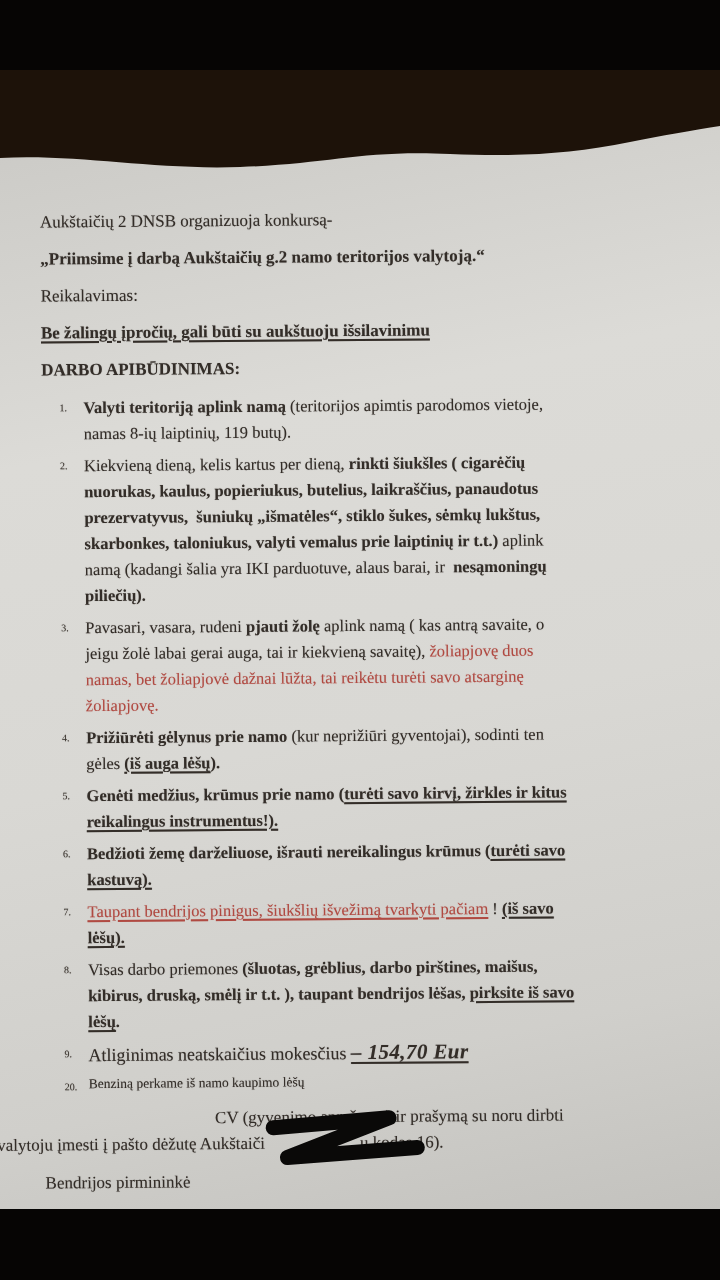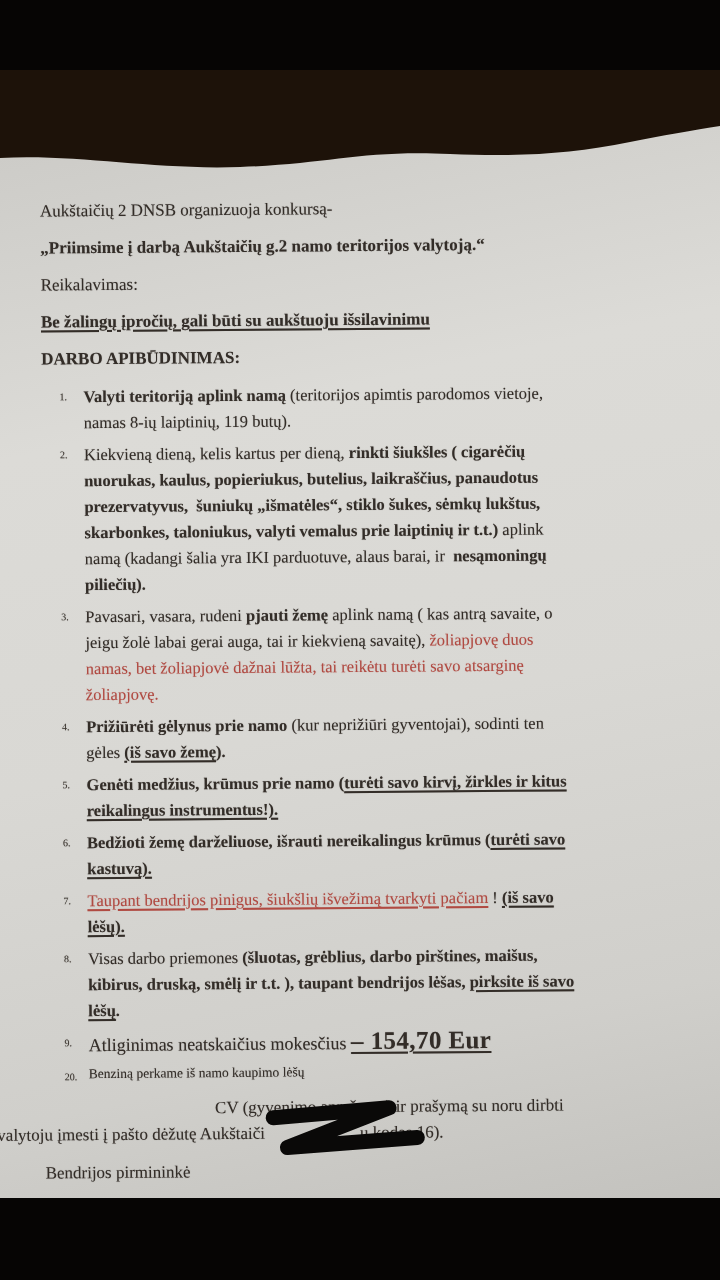--- a/index.html
+++ b/index.html
@@ -13,41 +13,41 @@
   body{
     width:720px;height:1280px;
     background:var(--black);
     overflow:hidden;
     font-family:"Liberation Serif","DejaVu Serif",serif;
   }
   .photo{position:relative;width:720px;height:1280px;overflow:hidden;}
 
   
   .paper{
-    position:absolute;left:0;top:115px;width:720px;height:1083px;
+    position:absolute;left:0;top:126px;width:720px;height:1083px;
     background:linear-gradient(168deg,#cbcac6 0%,#dcdbd7 28%,#d9d8d4 55%,#d0cfcb 82%,#c3c2be 100%);
     overflow:hidden;
   }
   
   .wave{position:absolute;left:0;top:70px;width:720px;height:110px;z-index:3;}
 
   .content{
     position:absolute;left:0;top:0;width:720px;
     transform:rotate(-0.45deg);
     transform-origin:360px 600px;
     color:var(--ink);
     text-shadow:0 0 1px rgba(51,45,40,.38);
     font-size:16.5px;
     padding-top:82px;
   }
   .hline{margin:0 0 13px 44px;line-height:24px;font-size:17px;}
   .b{font-weight:700;}
   .r{color:var(--red);text-shadow:0 0 1px rgba(176,74,66,.35);}
   .u{text-decoration:underline;text-decoration-thickness:1.6px;text-underline-offset:3px;}
-  .lg{font-size:25px;letter-spacing:.4px;}
+  .lg{font-size:21px;letter-spacing:.4px;font-style:italic;}
 
   .items{margin-top:7px;}
   .item{display:flex;margin:0 0 6px 62px;}
   .num{flex:0 0 24px;font-size:10px;line-height:26px;color:#3a342e;}
   .txt{width:612px;line-height:26px;white-space:pre-wrap;}
   .txt.small{font-size:13.5px;line-height:20px;}
   .txt.small9{font-size:18px;}
 
   .footer{margin-top:6px;}
   .f1{margin-left:212px;line-height:26px;font-size:17px;}
@@ -86,29 +86,29 @@
             <span class="num">2.</span>
             <div class="txt"><span>Kiekvieną dieną, kelis kartus per dieną, </span><span class="b">rinkti šiukšles ( cigarėčių
 nuorukas, kaulus, popieriukus, butelius, laikraščius, panaudotus
 prezervatyvus,  šuniukų „išmatėles“, stiklo šukes, sėmkų lukštus,
 skarbonkes, taloniukus, valyti vemalus prie laiptinių ir t.t.)</span><span> aplink
 namą (kadangi šalia yra IKI parduotuve, alaus barai, ir  </span><span class="b">nesąmoningų
 piliečių).</span></div>
           </div>
           <div class="item">
             <span class="num">3.</span>
-            <div class="txt"><span>Pavasari, vasara, rudeni </span><span class="b">pjauti žemę </span><span>aplink namą ( kas antrą savaite, o
+            <div class="txt"><span>Pavasari, vasara, rudeni </span><span class="b">pjauti žolę </span><span>aplink namą ( kas antrą savaite, o
 jeigu žolė labai gerai auga, tai ir kiekvieną savaitę), </span><span class="r">žoliapjovę duos
 namas, bet žoliapjovė dažnai lūžta, tai reikėtu turėti savo atsarginę
 žoliapjovę.</span></div>
           </div>
           <div class="item">
             <span class="num">4.</span>
             <div class="txt"><span class="b">Prižiūrėti gėlynus prie namo </span><span>(kur neprižiūri gyventojai), sodinti ten
-gėles </span><span class="b u">(iš savo žemę</span><span class="b">).</span></div>
+gėles </span><span class="b u">(iš auga lėšų</span><span class="b">).</span></div>
           </div>
           <div class="item">
             <span class="num">5.</span>
             <div class="txt"><span class="b">Genėti medžius, krūmus prie namo (</span><span class="b u">turėti savo kirvį, žirkles ir kitus
 reikalingus instrumentus!).</span></div>
           </div>
           <div class="item">
             <span class="num">6.</span>
             <div class="txt"><span class="b">Bedžioti žemę darželiuose, išrauti nereikalingus krūmus (</span><span class="b u">turėti savo
 kastuvą).</span></div>

